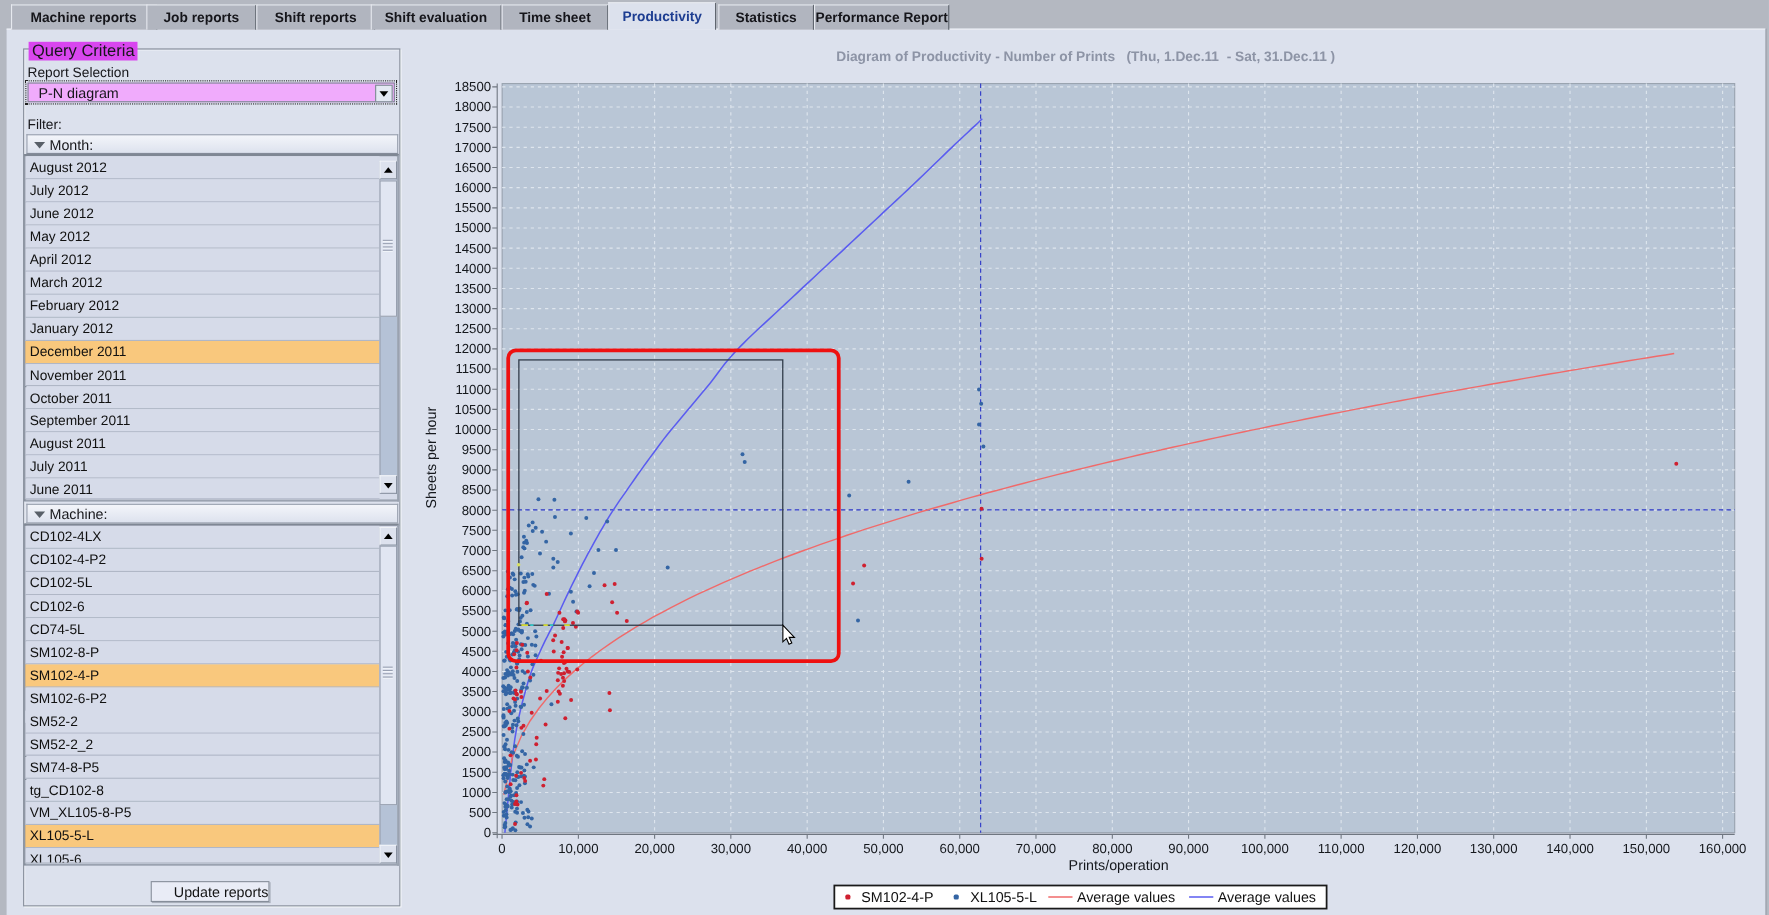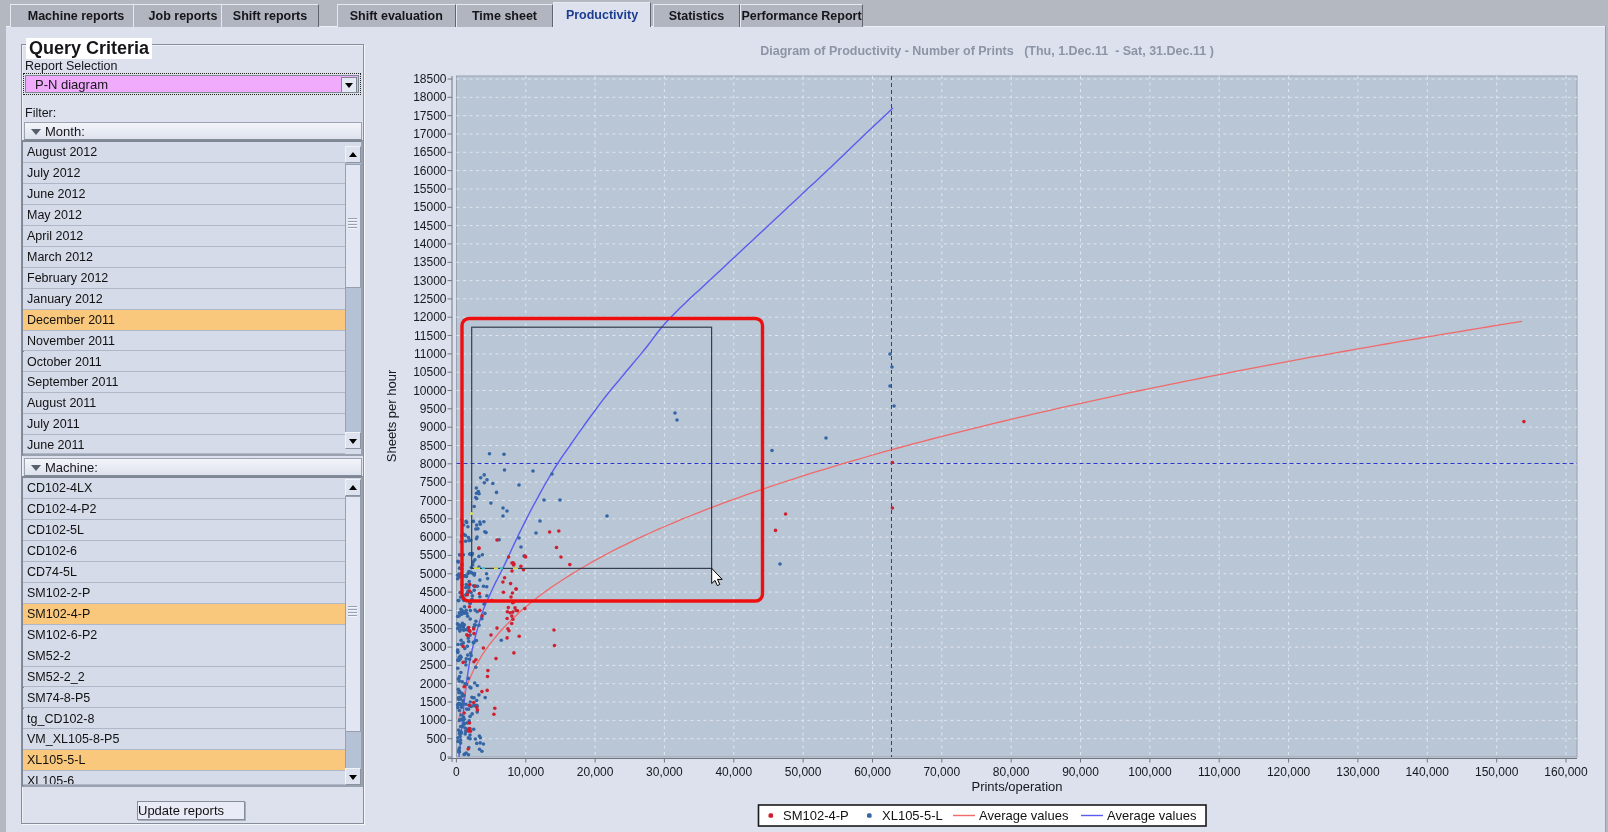--- a/index.html
+++ b/index.html
@@ -2,45 +2,45 @@
 <html><head><meta charset="utf-8"><style>
 *{box-sizing:border-box}
 html,body{margin:0;padding:0}
 body{width:1608px;height:832px;background:#b4b8c1;font-family:"Liberation Sans",sans-serif;position:relative;overflow:hidden}
 #content{position:absolute;left:6px;top:26px;width:1599px;height:806px;background:#dce1ed;border-top:1px solid #eef0f5}
 #rightedge{position:absolute;left:1605px;top:26px;width:1px;height:806px;background:#9aa0ab}
 
 .tab{position:absolute;top:4px;height:23px;background:#b1b5bf;border-top:1px solid #e6e9ef;border-left:1px solid #e6e9ef;border-right:1px solid #60666f;font-weight:bold;font-size:12.5px;color:#15151a;text-align:center;line-height:22px;z-index:2}
 .tab.sel{top:2px;height:25px;background:#dce1ed;color:#1d3d91;z-index:3;line-height:24px}
 #groupbox{position:absolute;left:21px;top:44px;width:343px;height:780px;border:1px solid #868e9a;box-shadow:1px 1px 0 rgba(255,255,255,.75), inset 1px 1px 0 rgba(255,255,255,.55)}
-#gtitle{position:absolute;left:26px;top:38px;background:#ffffff;padding:0 3px;font-weight:bold;font-size:18px;color:#16161a;z-index:2}
+#gtitle{position:absolute;left:26px;top:38px;background:#d946ef;padding:0 3px;font-weight:normal;font-size:15px;color:#16161a;z-index:2}
 .lbl{position:absolute;font-size:12.5px;color:#16161a}
 #combo{position:absolute;left:23px;top:73px;width:338px;height:22px;border:1px dotted #222;padding:1px}
 #combofield{width:100%;height:100%;border:1px solid #7e8794;background:#f0abfc;font-size:13px;color:#16161a;line-height:18px;padding-left:9px;position:relative}
 #combobtn{position:absolute;right:1px;top:1px;width:16px;height:16px;background:#e3e8f3;border:1px solid #7e8794;}
 .tri{width:0;height:0;border-left:4.5px solid transparent;border-right:4.5px solid transparent;border-top:5px solid #000;position:absolute;left:3px;top:5px}
 .hdr{position:absolute;left:24px;width:338px;height:18px;background:linear-gradient(#f3f5fa,#dde2ee);border:1px solid #9ba2b0;border-bottom:1px solid #848b99;font-size:13px;color:#16161a;line-height:17px;padding-left:20px}
 .hdr .htri{position:absolute;left:6px;top:6px;width:0;height:0;border-left:5.5px solid transparent;border-right:5.5px solid transparent;border-top:6px solid #596069}
 .listframe{position:absolute;left:22px;width:341px;border:2px solid #7f8794;background:#d6dbe9;border-right-color:#9aa2b0;border-bottom-color:#9aa2b0}
 .row{position:absolute;left:23px;width:322px;background:#d6dbe9;border-bottom:1px solid #b0b7c6;font-size:12.5px;color:#111;line-height:20px;padding-left:4px;overflow:hidden}
 .row.sel{background:#f9c87d}
 .sbtrack{position:absolute;width:16px;background:#b5c2d6;border-left:1px solid #99a1b0}
 .sthumb{position:absolute;width:16px;background:#e1e6f2;border:1px solid #98a0b0}
 .grip{position:absolute;width:9px;height:1px;background:#98a0b2;box-shadow:0 1px 0 #f2f5fa}
 .sbtn{position:absolute;width:16px;height:17px;background:#dde2ee;border:1px solid #8a93a2;border-top-color:#f0f3f8;border-left-color:#f0f3f8}
 .tri-up{position:absolute;left:3px;top:5px;width:0;height:0;border-left:4.5px solid transparent;border-right:4.5px solid transparent;border-bottom:5.5px solid #000}
 .tri-down{position:absolute;left:3px;top:6px;width:0;height:0;border-left:4.5px solid transparent;border-right:4.5px solid transparent;border-top:5.5px solid #000}
-#updbtn{position:absolute;left:137px;top:801px;width:108px;height:19px;background:#e9ecf6;border:1px solid #868e9a;box-shadow:1px 1px 0 #a8aeba;font-size:13px;color:#111;text-align:left;line-height:17px}
+#updbtn{position:absolute;left:137px;top:801px;width:108px;height:19px;background:#e9ecf6;border:1px solid #868e9a;box-shadow:1px 1px 0 #a8aeba;font-size:13px;color:#111;text-align:right;line-height:17px}
 #chart{position:absolute;left:366px;top:27px}
 svg text{font-family:"Liberation Sans",sans-serif}
 </style></head>
 <body>
 <div class="tab" style="left:9.5px;width:133px">Machine reports</div>
 <div class="tab" style="left:133px;width:100px">Job reports</div>
-<div class="tab" style="left:221px;width:98px">Shift reports</div>
+<div class="tab" style="left:233px;width:108px">Shift reports</div>
 <div class="tab" style="left:336.5px;width:119.5px">Shift evaluation</div>
 <div class="tab" style="left:456px;width:97px">Time sheet</div>
 <div class="tab sel" style="left:553px;width:98px">Productivity</div>
 <div class="tab" style="left:653px;width:87px">Statistics</div>
 <div class="tab" style="left:740px;width:123px">Performance Report</div>
 <div id="content"></div>
 <div id="rightedge"></div>
 
 <div id="groupbox"></div>
 <div id="gtitle">Query Criteria</div>
@@ -80,21 +80,21 @@
 <div class="sbtn" style="left:345px;top:432px">
     <span class="tri-down"></span>
   </div>
 <div class="hdr" style="top:458px"><span class="htri"></span>Machine:</div>
 <div class="listframe" style="top:476px;height:311px"></div>
 <div class="row" style="top:478.0px;height:20.95px">CD102-4LX</div>
 <div class="row" style="top:498.9px;height:20.95px">CD102-4-P2</div>
 <div class="row" style="top:519.9px;height:20.95px">CD102-5L</div>
 <div class="row" style="top:540.9px;height:20.95px">CD102-6</div>
 <div class="row" style="top:561.8px;height:20.95px">CD74-5L</div>
-<div class="row" style="top:582.8px;height:20.95px">SM102-2-P</div>
+<div class="row" style="top:582.8px;height:20.95px">SM102-8-P</div>
 <div class="row sel" style="top:603.7px;height:20.95px">SM102-4-P</div>
 <div class="row" style="top:624.6px;height:32px">SM102-6-P2</div>
 <div class="row" style="top:645.6px;height:20.95px">SM52-2</div>
 <div class="row" style="top:666.5px;height:20.95px">SM52-2_2</div>
 <div class="row" style="top:687.5px;height:20.95px">SM74-8-P5</div>
 <div class="row" style="top:708.5px;height:20.95px">tg_CD102-8</div>
 <div class="row" style="top:729.4px;height:20.95px">VM_XL105-8-P5</div>
 <div class="row sel" style="top:750.3px;height:20.95px">XL105-5-L</div>
 <div class="row" style="top:771.3px;height:13.70px">XL105-6</div>
 <div class="sbtrack" style="left:345px;top:479px;height:306px"></div>

